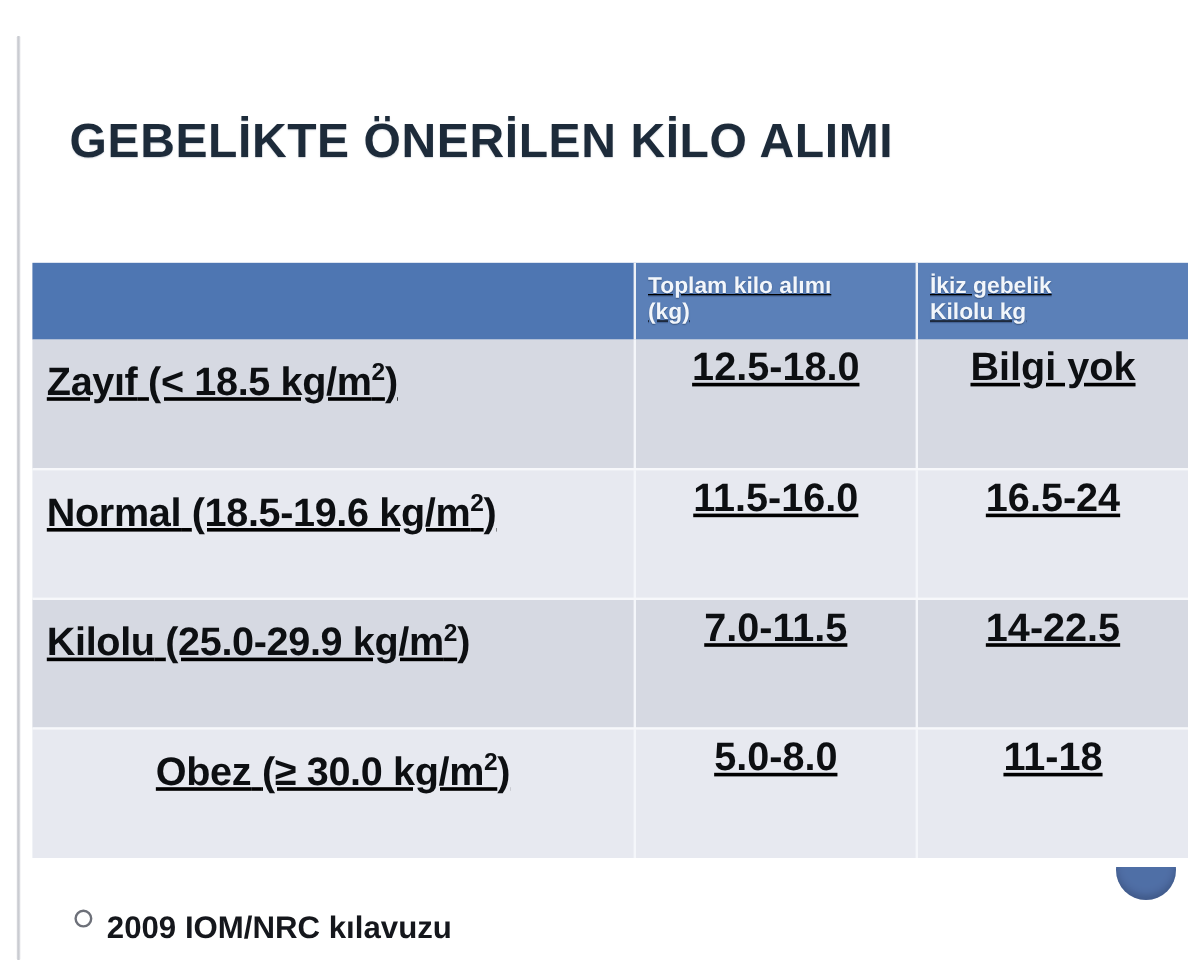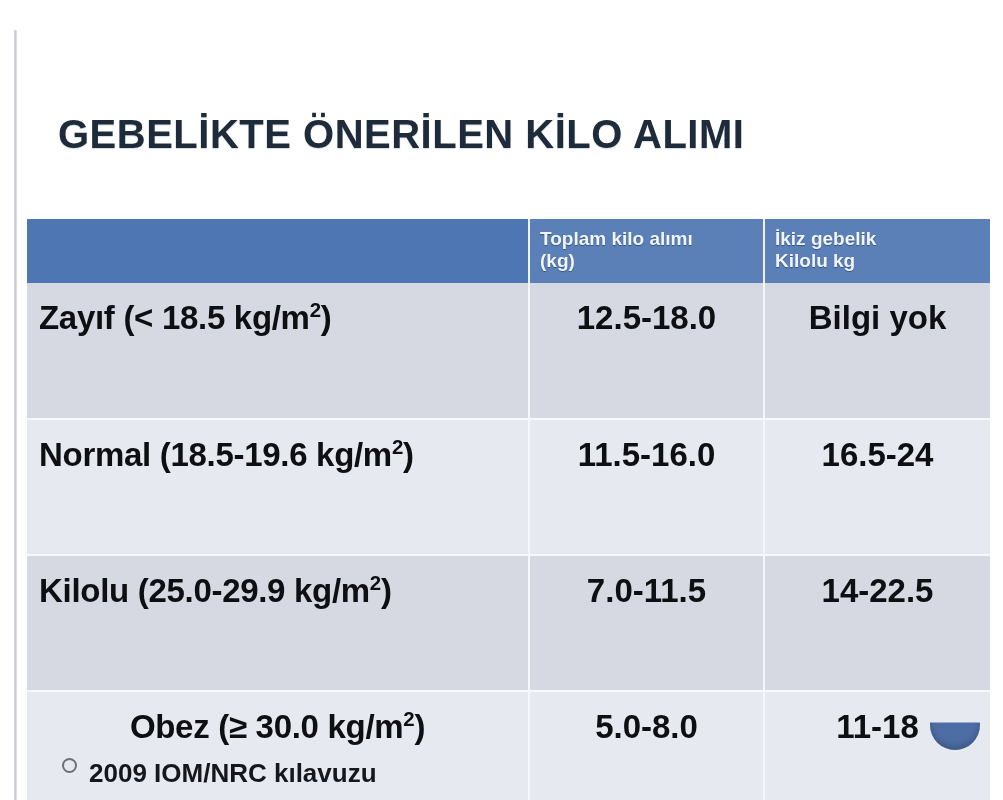--- a/index.html
+++ b/index.html
@@ -28,35 +28,36 @@
     top: 30px;
     width: 3px;
     height: 770px;
     background: linear-gradient(to right, #d9dade, #c9cbd1, #e6e7ea);
     border-radius: 1px;
   }
 
   .title {
     position: absolute;
     left: 58px;
-    top: 112px;
+    top: 96px;
     font-size: 40px;
     font-weight: bold;
     color: #1d2b3a;
     letter-spacing: 0.5px;
     white-space: nowrap;
     text-shadow: 0 1px 1px rgba(140,150,165,0.35);
   }
 
   .table-wrap {
     position: absolute;
     left: 27px;
     top: 219px;
     width: 963px;
     height: 503px;
+    text-decoration: underline;
   }
 
   table.grid {
     width: 963px;
     border-collapse: collapse;
     table-layout: fixed;
   }
 
   table.grid col.c-label { width: 502px; }
   table.grid col.c-total { width: 235px; }
@@ -78,21 +79,21 @@
     text-shadow: 0 1px 1px rgba(25,45,80,0.55);
   }
   thead th:last-child { border-right: none; }
   thead th.blank {
     background: #4e76b2;
   }
   thead th .hdr-line { display: block; }
 
   
   tbody td {
-    height: 136px;
+    height: 108px;
     box-sizing: border-box;
     padding: 0 12px;
     vertical-align: top;
     border-right: 2px solid #f4f6fa;
     border-bottom: 2px solid #f7f8fb;
     color: #0d0f12;
     font-weight: bold;
   }
   tbody td:last-child { border-right: none; }
   tbody tr:last-child td { border-bottom: none; text-align: center; }
@@ -102,21 +103,21 @@
 
   td.cat {
     font-size: 33px;
     letter-spacing: -0.3px;
     padding-top: 16px;
     white-space: nowrap;
   }
   td.val {
     font-size: 33px;
     text-align: center;
-    padding-top: 16px;
+    padding-top: 4px;
     white-space: nowrap;
   }
 
   sup.sq {
     font-size: 0.62em;
     vertical-align: super;
     line-height: 0;
   }
 
   

